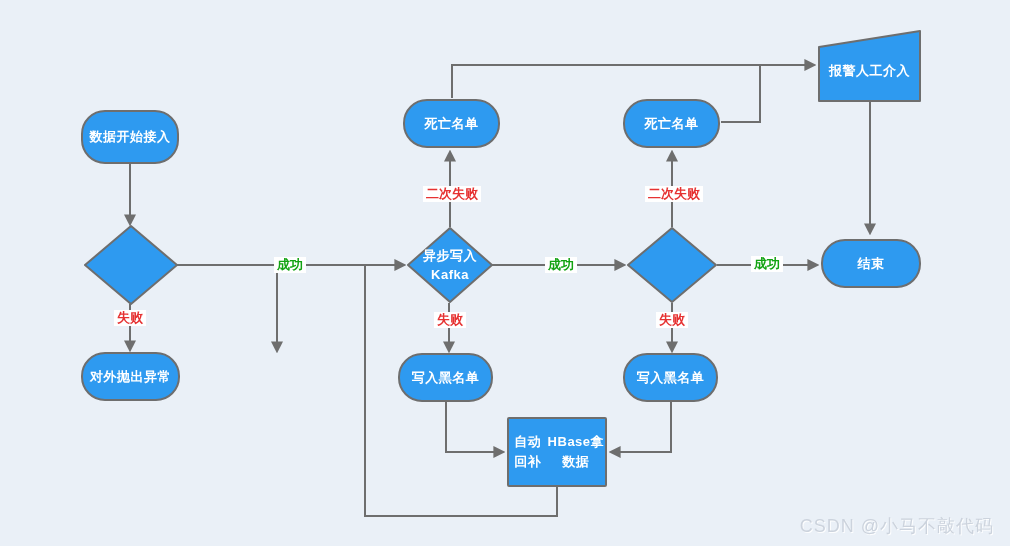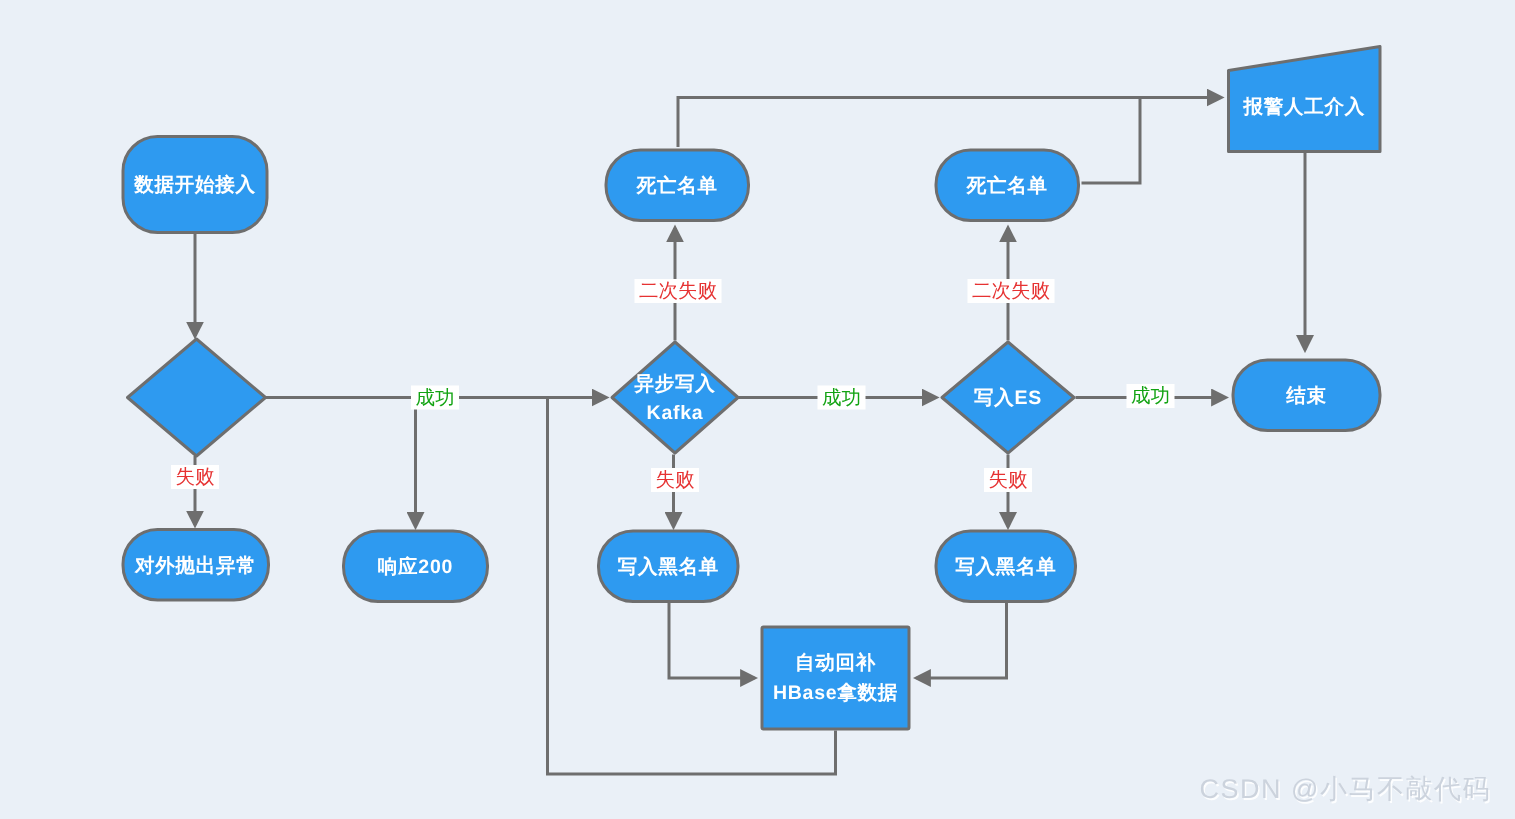--- a/index.html
+++ b/index.html
@@ -24,31 +24,31 @@
   .arrow-head{fill:var(--line);}
   .node{
     position:absolute;box-sizing:border-box;
     background:var(--node-fill);
     border:2px solid var(--node-border);
     border-radius:24px;
     display:flex;align-items:center;justify-content:center;
     color:var(--node-text);font-weight:bold;font-size:13px;letter-spacing:.5px;
     text-align:center;
   }
-  .node.square{border-radius:2px;flex-direction:column;line-height:1.55;}
+  .node.square{border-radius:2px;flex-direction:row;line-height:1.55;}
   .shape-label{
     position:absolute;display:flex;flex-direction:column;
     align-items:center;justify-content:center;
     color:var(--node-text);font-weight:bold;font-size:13px;
     text-align:center;letter-spacing:.5px;line-height:1.5;
   }
   .edge-label{
     position:absolute;transform:translate(-50%,-50%);
     background:#ffffff;padding:0 3px;
-    font-size:13px;font-weight:normal;line-height:16px;white-space:nowrap;
+    font-size:13px;font-weight:bold;line-height:16px;white-space:nowrap;
   }
   .edge-label.ok{color:var(--success-green);}
   .edge-label.err{color:var(--fail-red);}
   .watermark{
     position:absolute;right:16px;bottom:8px;
     font-size:18px;letter-spacing:1px;
     color:#ccd3dd;text-shadow:1px 1px 0 rgba(255,255,255,.9);text-align:right;
   }
 </style>
 </head>
@@ -79,48 +79,46 @@
     <path class="wire" marker-end="url(#arw)" d="M452,98 V65 H814"></path>
     <path class="wire" d="M721,122 H760 V66"></path>
     <path class="wire" marker-end="url(#arw)" d="M870,102 V233"></path>
 
     <polygon class="shape" points="131,226 177,265 131,304 85,265"></polygon>
     <polygon class="shape" points="450,228 492,265 450,302 408,265"></polygon>
     <polygon class="shape" points="672,228 716,265 672,302 628,265"></polygon>
     <polygon class="shape" points="819,47 920,31 920,101 819,101"></polygon>
   </svg>
 
-  <div class="node" style="left:81px;top:90px;width:98px;height:66px">数据开始接入</div>
+  <div class="node" style="left:81px;top:110px;width:98px;height:54px">数据开始接入</div>
 
   <div class="node" style="left:403px;top:99px;width:97px;height:49px">死亡名单</div>
 
   <div class="node" style="left:623px;top:99px;width:97px;height:49px">死亡名单</div>
 
   <div class="node" style="left:81px;top:352px;width:99px;height:49px">对外抛出异常</div>
 
   <div class="node" style="left:821px;top:239px;width:100px;height:49px">结束</div>
 
-  <div class="node" style="left:228px;top:353px;width:98px;height:49px">响应200</div>
 
   <div class="node" style="left:398px;top:353px;width:95px;height:49px">写入黑名单</div>
 
   <div class="node" style="left:623px;top:353px;width:95px;height:49px">写入黑名单</div>
 
   <div class="node square" style="left:507px;top:417px;width:100px;height:70px">
     <span>自动回补</span>
     <span>HBase拿数据</span>
   </div>
 
 
   <div class="shape-label" style="left:406px;top:240px;width:88px;height:50px">
     <span>异步写入</span>
     <span>Kafka</span>
   </div>
 
-  <div class="shape-label" style="left:628px;top:252px;width:88px;height:26px">写入ES</div>
 
   <div class="shape-label" style="left:819px;top:56px;width:101px;height:30px">报警人工介入</div>
 
   <span class="edge-label ok" style="left:290px;top:265px">成功</span>
   <span class="edge-label ok" style="left:561px;top:265px">成功</span>
   <span class="edge-label ok" style="left:767px;top:264px">成功</span>
   <span class="edge-label err" style="left:130px;top:318px">失败</span>
   <span class="edge-label err" style="left:450px;top:320px">失败</span>
   <span class="edge-label err" style="left:672px;top:320px">失败</span>
   <span class="edge-label err" style="left:452px;top:194px">二次失败</span>

